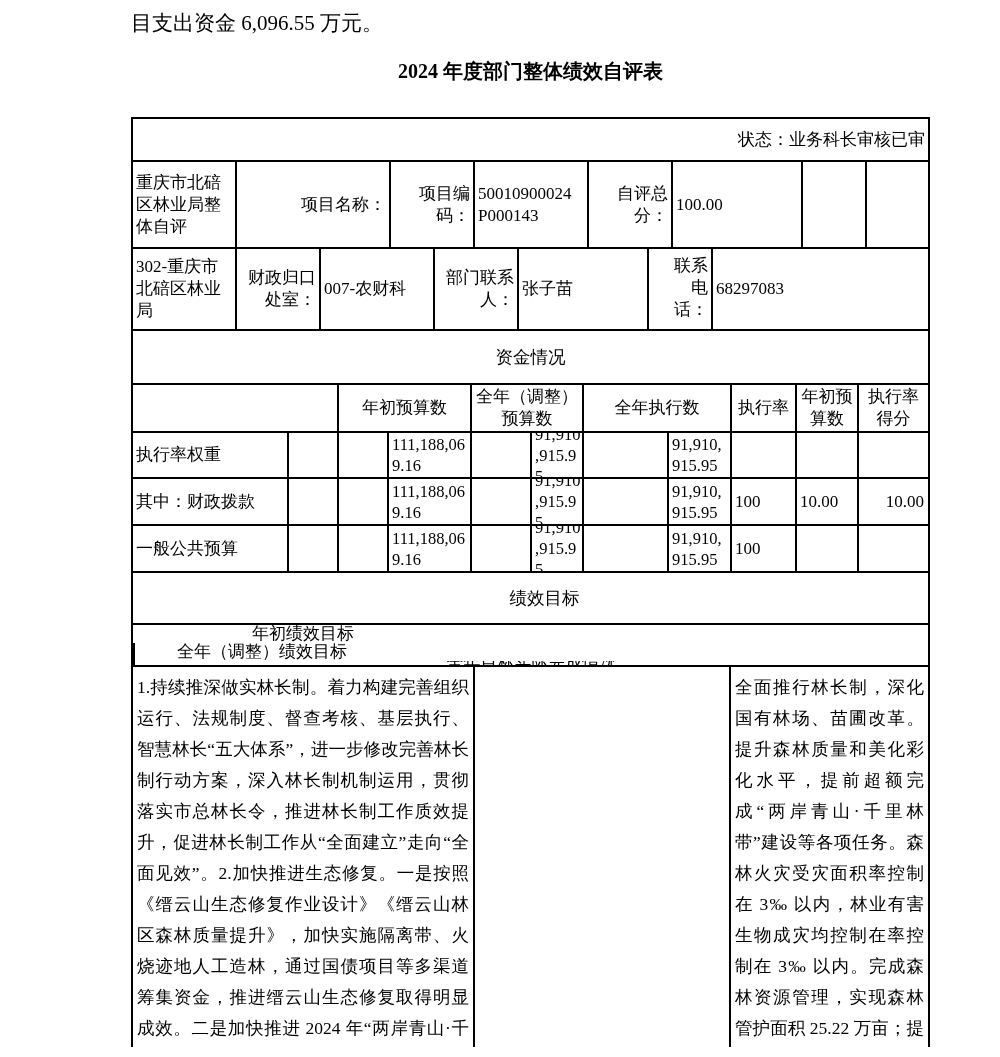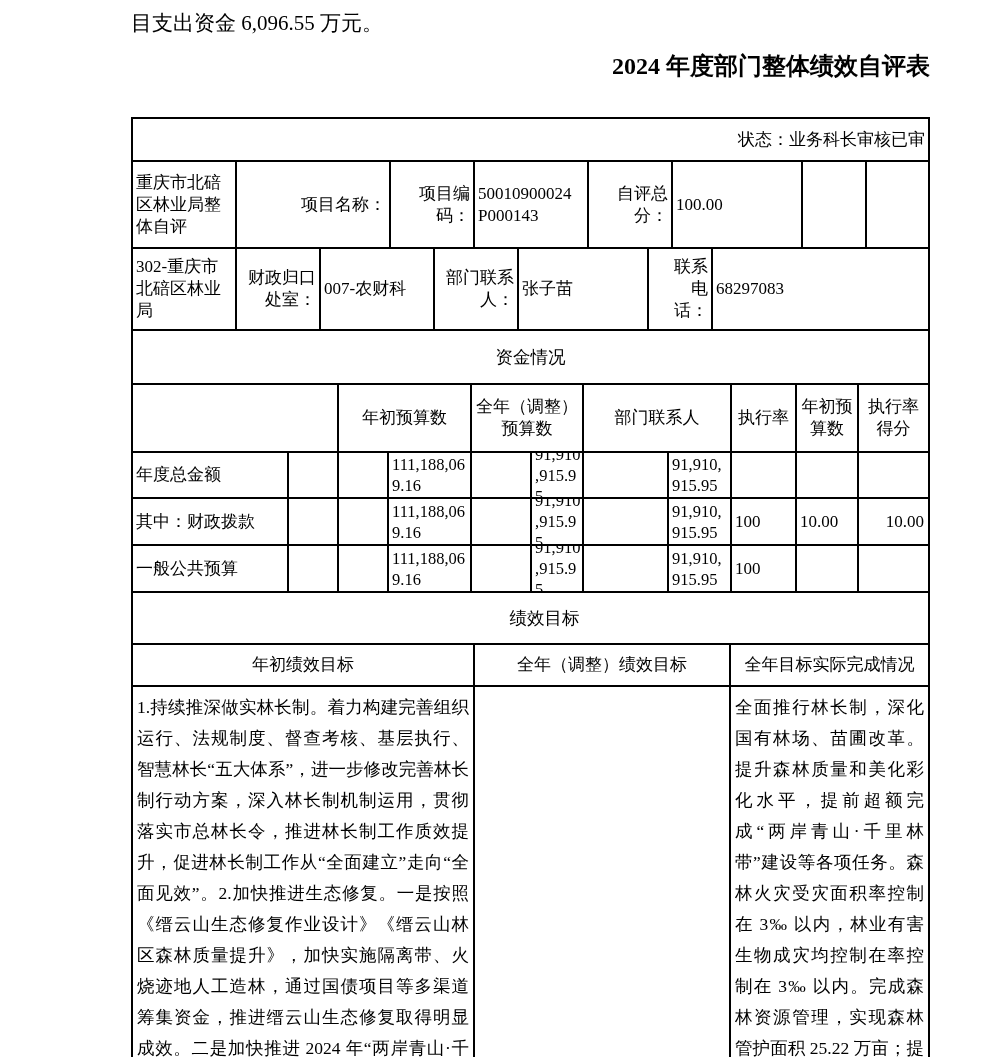--- a/index.html
+++ b/index.html
@@ -7,47 +7,47 @@
     width: 1000px; height: 1057px;
     background: #ffffff; color: #000;
     overflow: hidden;
     font-family: "Liberation Serif", "DejaVu Serif", serif;
   }
   .top-text {
     position: absolute; left: 131px; top: 10px;
     font-size: 21px; line-height: 26px; white-space: nowrap;
   }
   .doc-title {
-    position: absolute; left: 131px; top: 50px; width: 799px;
-    text-align: right; font-size: 24px; font-weight: bold;
+    position: absolute; left: 131px; top: 58px; width: 799px;
+    text-align: center; font-size: 20px; font-weight: bold;
   }
   .tbl {
     position: absolute; left: 131px; top: 117px; width: 799px;
     border: 2px solid #000; border-bottom: none;
     background: #fff;
   }
   .row { display: flex; border-top: 2px solid #000; width: 100%; }
   .row:first-child { border-top: none; }
   .cell {
     border-left: 2px solid #000;
     display: flex; align-items: center;
     font-size: 17px; line-height: 22px;
     overflow: hidden;
   }
   .cell:first-child { border-left: none; }
   
   .h-status { height: 41px; }
   .h-info1  { height: 87px; }
   .h-info2  { height: 82px; }
   .h-sec    { height: 54px; }
-  .h-fhead  { height: 68px; }
+  .h-fhead  { height: 48px; }
   .h-frow1  { height: 46px; }
   .h-frow   { height: 47px; }
   .h-gsec   { height: 52px; padding-left: 28px; }
-  .h-ghead  { height: 42px; }
+  .h-ghead  { height: 42px; flex-direction: column; }
   .h-content{ height: 382px; }
   
   .w154{width:154px}.w102{width:102px}.w84{width:84px}.w114{width:114px}
   .w130{width:130px}.w64{width:64px}.wlast{flex:1}
   
   .w50{width:50px}.w83{width:83px}.w60{width:60px}.w52{width:52px}
   .w85{width:85px}.w63{width:63px}.w65{width:65px}.w62{width:62px}
   
   .w204{width:204px}.w133{width:133px}.w112{width:112px}.w148{width:148px}
   
@@ -59,21 +59,21 @@
   .rgt { justify-content: flex-end; text-align: right; padding: 2px 4px; }
   .status-cell { flex: 1; justify-content: flex-end; padding: 2px 3px; }
   .sec-cell { flex: 1; justify-content: center; text-align: right; font-size: 17.5px; }
   .num {
     justify-content: flex-start; text-align: left;
     padding: 1px 1px 1px 3px;
     font-size: 16.5px; line-height: 21px;
     word-break: break-all; line-break: anywhere;
   }
   .code-val { padding: 2px 8px 2px 3px; word-break: break-all; line-break: anywhere; }
-  .phone-lbl { padding-left: 13px; }
+  .phone-lbl { padding-left: 13px; font-family: Liberation Mono, monospace; }
   .phone-val { word-break: break-all; line-break: anywhere; padding: 2px 2px 2px 3px; }
   .goal-text {
     display: block; align-items: flex-start;
     padding: 5px 4px; font-size: 17.5px; line-height: 31px;
     text-align: justify;
   }
 </style>
 </head>
 <body>
 
@@ -108,28 +108,28 @@
   </div>
 
   <div class="row h-sec">
     <div class="cell sec-cell">资金情况</div>
   </div>
 
   <div class="row h-fhead">
     <div class="cell w204"></div>
     <div class="cell w133 ctr">年初预算数</div>
     <div class="cell w112 ctr">全年（调整）预算数</div>
-    <div class="cell w148 ctr">部门联系人</div>
+    <div class="cell w148 ctr">全年执行数</div>
     <div class="cell w65 ctr">执行率</div>
     <div class="cell w62 ctr">年初预算数</div>
     <div class="cell wlast ctr">执行率得分</div>
   </div>
 
   <div class="row h-frow1">
-    <div class="cell w154 val">年度总金额</div>
+    <div class="cell w154 val">执行率权重</div>
     <div class="cell w50"></div>
     <div class="cell w50"></div>
     <div class="cell w83 num">111,188,069.16</div>
     <div class="cell w60"></div>
     <div class="cell w52 num">91,910,915.95</div>
     <div class="cell w85"></div>
     <div class="cell w63 num">91,910,915.95</div>
     <div class="cell w65 val"></div>
     <div class="cell w62 val"></div>
     <div class="cell wlast rgt"></div>

